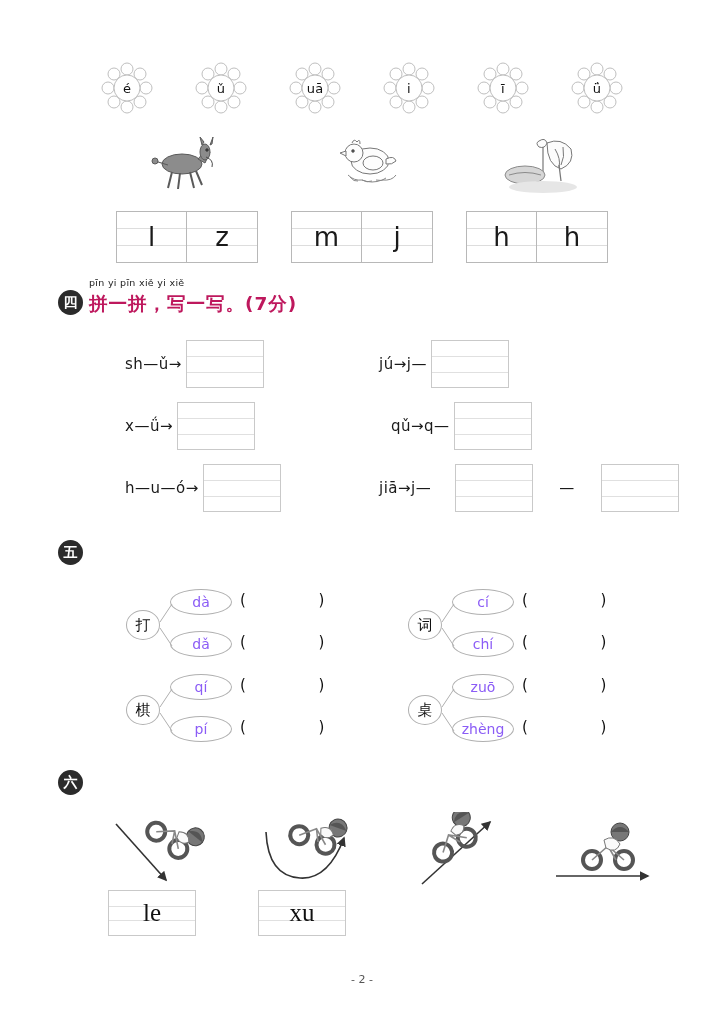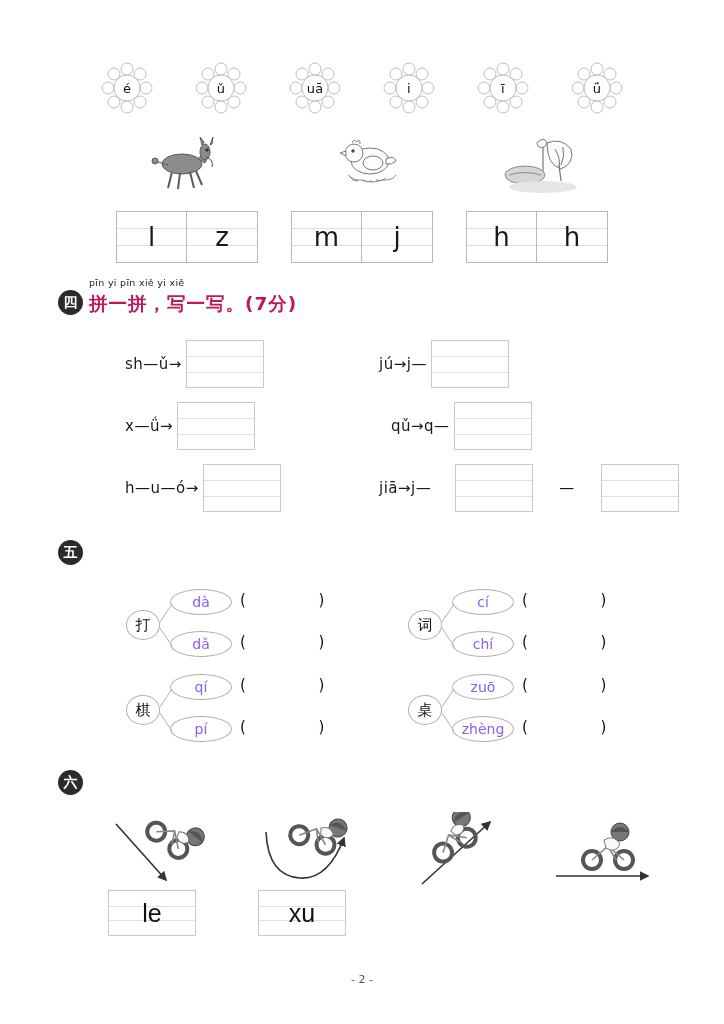--- a/index.html
+++ b/index.html
@@ -142,21 +142,21 @@
   .ex6 { position: absolute; left: 0; width: 724px; }
   .ex6cell { position: absolute; width: 150px; }
   .ex6pic { position: relative; height: 78px; }
   .ex6box {
     width: 88px; height: 46px;
     border: 1px solid #c9c9c9;
     background:
       linear-gradient(to bottom, transparent 0, transparent 33%, #e0e0e0 33%, #e0e0e0 calc(33% + 1px), transparent calc(33% + 1px), transparent 67%, #e0e0e0 67%, #e0e0e0 calc(67% + 1px), transparent calc(67% + 1px));
     display: flex; align-items: center; justify-content: center;
     font-size: 25px; color: #111;
-    font-family: Liberation Sans, sans-serif;
+    font-family: Liberation Serif, serif;
   }
 
   .pagenum {
     position: absolute; bottom: 38px; left: 0; width: 724px;
     text-align: center; font-size: 11px; color: #555;
     font-family: "DejaVu Sans", sans-serif;
   }
 </style>
 </head>
 <body>

